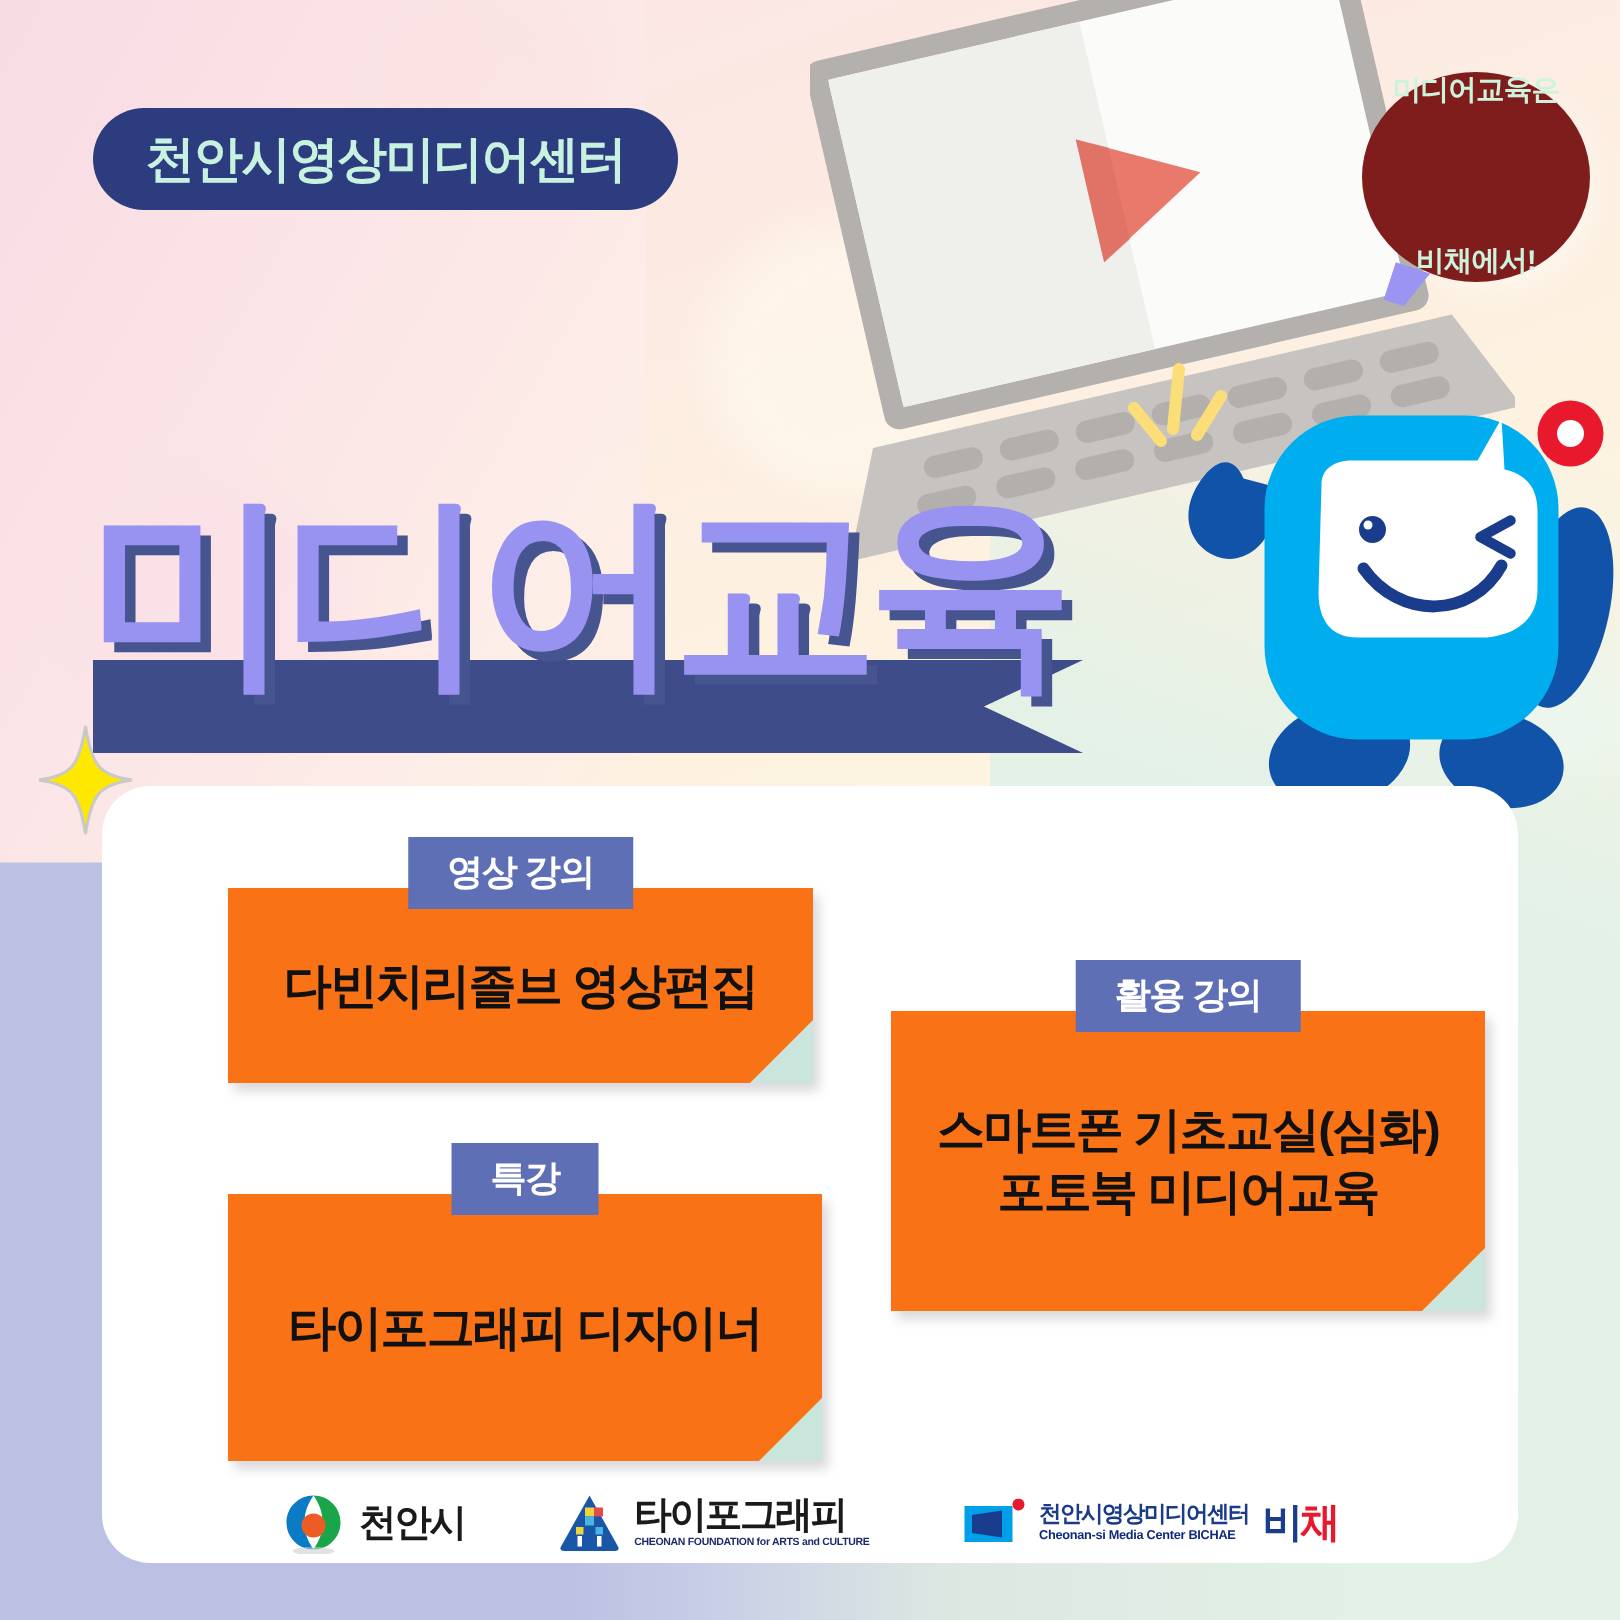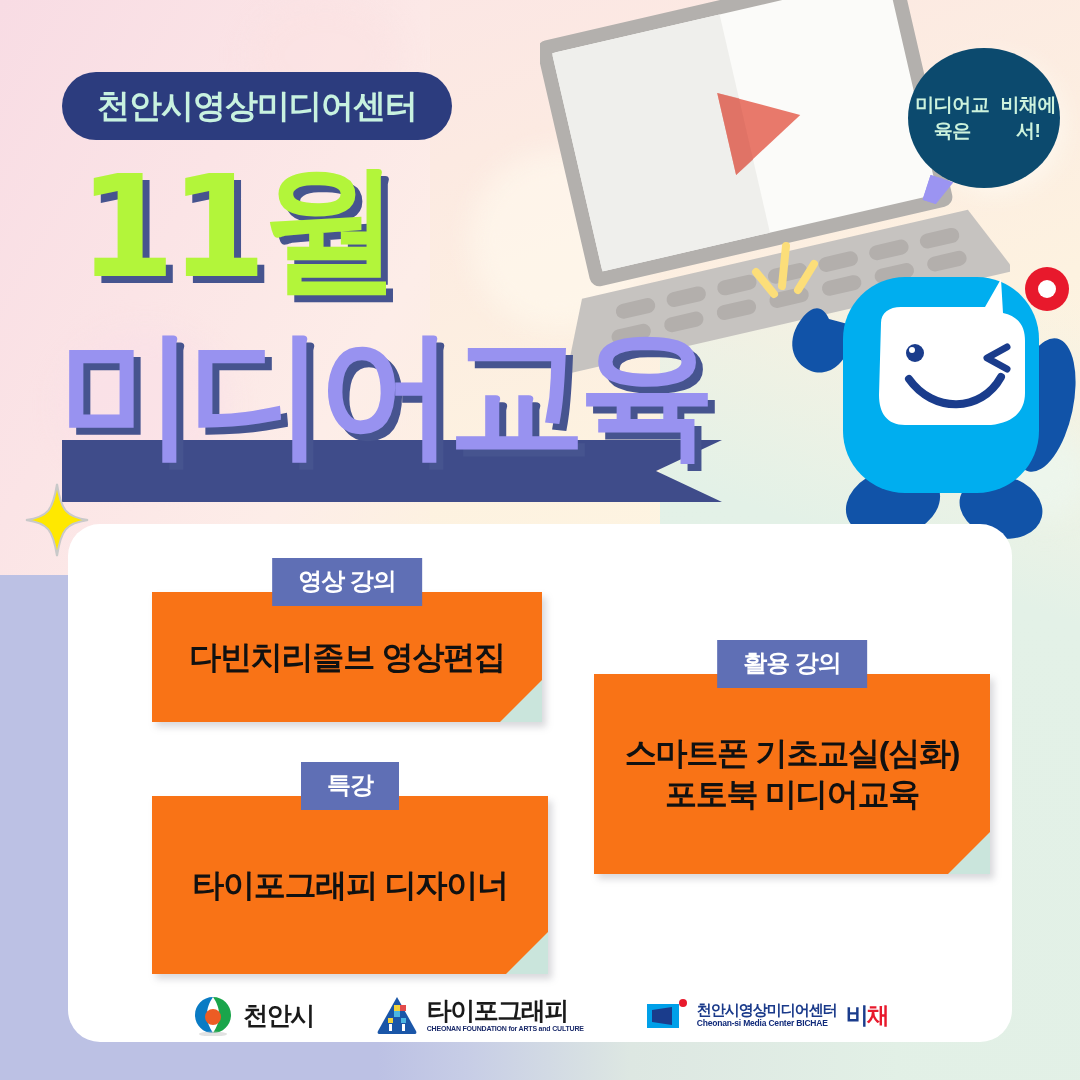--- a/index.html
+++ b/index.html
@@ -70,23 +70,23 @@
     font-size:138px; font-weight:900; line-height:1;
     color:#9892F0; letter-spacing:-8px;
     text-shadow:7px 7px 0 #46548F;
     font-family:"DejaVu Sans", sans-serif;
   }
 
   
   .bubble {
     position:absolute; left:908px; top:48px;
     width:152px; height:140px;
-    background:#0c4a6e; border-radius:50%;
-    display:flex; flex-direction:row;
-    align-items:center; justify-content:center;
+    background:#7f1d1d; border-radius:50%;
+    display:flex; flex-direction:column;
+    align-items:center; justify-content:space-between;
     text-align:center;
   }
   .bubble:after {
     content:""; position:absolute;
     left:18px; bottom:-16px;
     border-left:14px solid #9B94F2;
     border-right:10px solid transparent;
     border-top:26px solid #9B94F2;
     border-bottom:0;
     transform:rotate(18deg);
@@ -155,21 +155,21 @@
     width:944px; height:70px;
     display:flex; align-items:center; justify-content:center;
     gap:62px;
   }
   .logo { display:flex; align-items:center; gap:9px; }
   .logo-ko { font-size:25px; font-weight:800; color:#1A1A1A; letter-spacing:-1.5px; line-height:1; }
   .logo-txtwrap { display:flex; flex-direction:column; gap:2px; }
   .logo-en { font-size:7px; font-weight:700; color:#1A2A6A; letter-spacing:-0.2px; line-height:1; }
   .logo-ko-sm { font-size:15px; font-weight:800; color:#1A3A8A; letter-spacing:-1px; line-height:1; }
   .logo-en-sm { font-size:8.5px; font-weight:700; color:#102A7A; letter-spacing:-0.2px; line-height:1; }
-  .bichae { font-size:23px; font-weight:900; line-height:1; letter-spacing:-2px; }
+  .bichae { font-size:27px; font-weight:900; line-height:1; letter-spacing:-2px; }
 </style>
 </head>
 <body>
 
 <div id="poster">
 
   <div class="bg-base"></div>
   <div class="bg-pinkleft"></div>
   <div class="bg-mintright"></div>
   <div class="bg-lavender"></div>
@@ -237,21 +237,20 @@
     <path d="M222 92 L202 103 L222 114" stroke="#1A3C8C" stroke-width="7" fill="none" stroke-linecap="round" stroke-linejoin="round"></path>
 
     <path d="M124 124 C148 158 196 158 216 122" stroke="#1A3C8C" stroke-width="8" fill="none" stroke-linecap="round"></path>
 
     <circle cx="262" cy="34" r="22" fill="#E8192C"></circle>
     <circle cx="262" cy="34" r="9" fill="#FFFFFF"></circle>
   </svg>
 
   <div class="ribbon-inner"></div>
 
-  <div class="title-month">11월</div>
   <div class="title-main">미디어교육</div>
 
   <div class="badge">
     <span class="badge-text">천안시영상미디어센터</span>
   </div>
 
   <div class="bubble">
     <span>미디어교육은</span>
     <span>비채에서!</span>
   </div>

